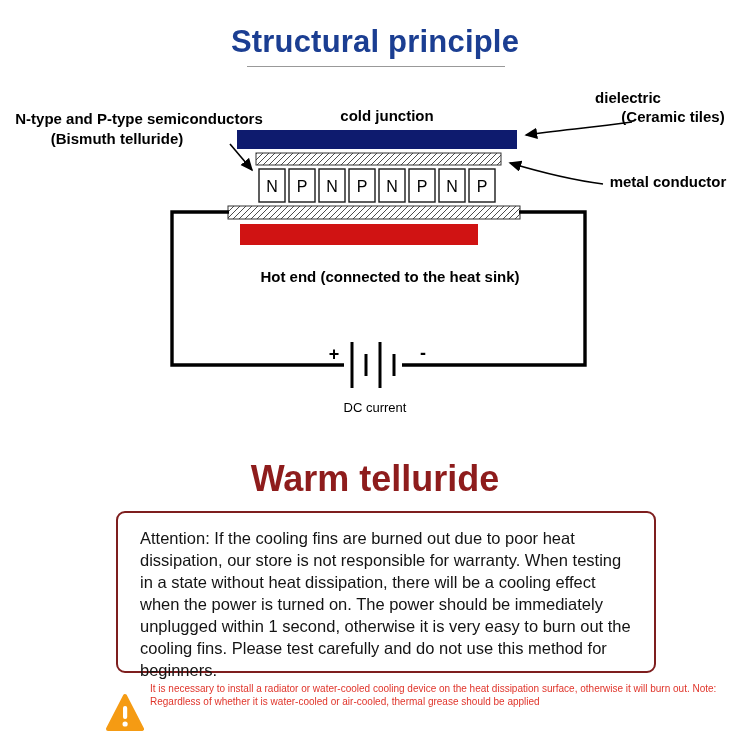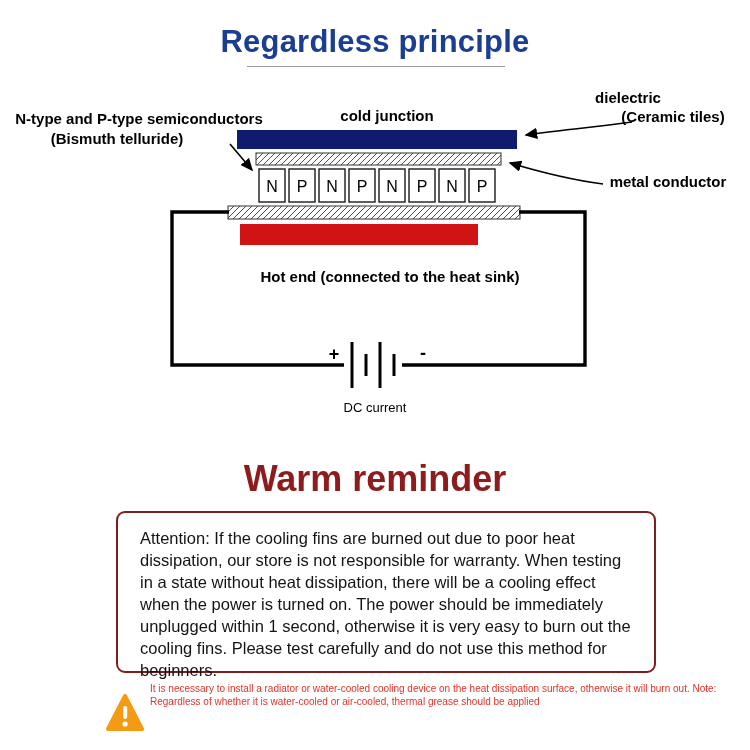--- a/index.html
+++ b/index.html
@@ -22,21 +22,21 @@
   .reminder-text{font-size:16.5px;line-height:1.33;color:#141414;}
   .warning-icon{position:absolute;left:106px;top:693px;}
   .warning-text{position:absolute;left:150px;top:682px;width:594px;
     font-size:10px;line-height:1.32;color:#e0352b;}
 </style>
 </head>
 <body>
 
 <div class="page">
 
-  <div class="main-title">Regardless principle</div>
+  <div class="main-title">Structural principle</div>
   <div class="title-underline"></div>
 
   <svg class="diagram-svg" width="750" height="352" viewBox="0 0 750 352">
     <defs>
       <pattern id="hatch" patternUnits="userSpaceOnUse" width="6" height="6">
         <rect width="6" height="6" fill="#ffffff"></rect>
         <path d="M-1,7 L7,-1 M-1,13 L13,-1" stroke="#4d4d4d" stroke-width="1"></path>
       </pattern>
       <marker id="arrow" markerWidth="9" markerHeight="8" refX="7" refY="3.5" orient="auto">
         <path d="M0,0 L8,3.5 L0,7 Z" fill="#000"></path>
@@ -88,21 +88,21 @@
       <line x1="352" y1="262" x2="352" y2="308" stroke-width="3"></line>
       <line x1="366" y1="274" x2="366" y2="296" stroke-width="3"></line>
       <line x1="380" y1="262" x2="380" y2="308" stroke-width="3"></line>
       <line x1="394" y1="274" x2="394" y2="296" stroke-width="3"></line>
     </g>
     <text class="sign" x="334" y="280" text-anchor="middle">+</text>
     <text class="sign" x="423" y="279" text-anchor="middle">-</text>
     <text class="small" x="375" y="332" text-anchor="middle">DC current</text>
   </svg>
 
-  <div class="reminder-title">Warm reminder</div>
+  <div class="reminder-title">Warm telluride</div>
 
   <div class="reminder-box">
     <div class="reminder-text">Attention: If the cooling fins are burned out due to poor heat dissipation, our store is not responsible for warranty. When testing in a state without heat dissipation, there will be a cooling effect when the power is turned on. The power should be immediately unplugged within 1 second, otherwise it is very easy to burn out the cooling fins. Please test carefully and do not use this method for beginners.</div>
   </div>
 
   <svg class="warning-icon" width="38" height="40" viewBox="0 0 38 40">
     <path d="M19 3 L36 36 L2 36 Z" fill="#f59b13" stroke="#f59b13" stroke-width="4" stroke-linejoin="round"></path>
     <rect x="17" y="13" width="4.2" height="13" rx="2" fill="#fff"></rect>
     <circle cx="19.1" cy="31" r="2.6" fill="#fff"></circle>
   </svg>

